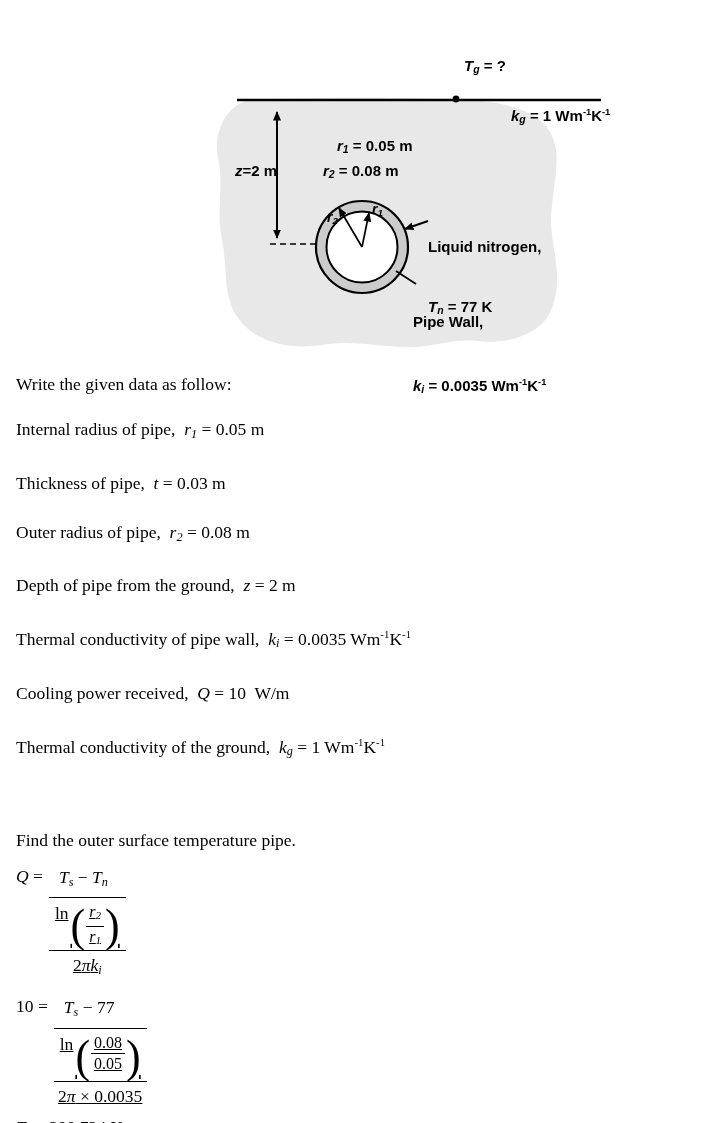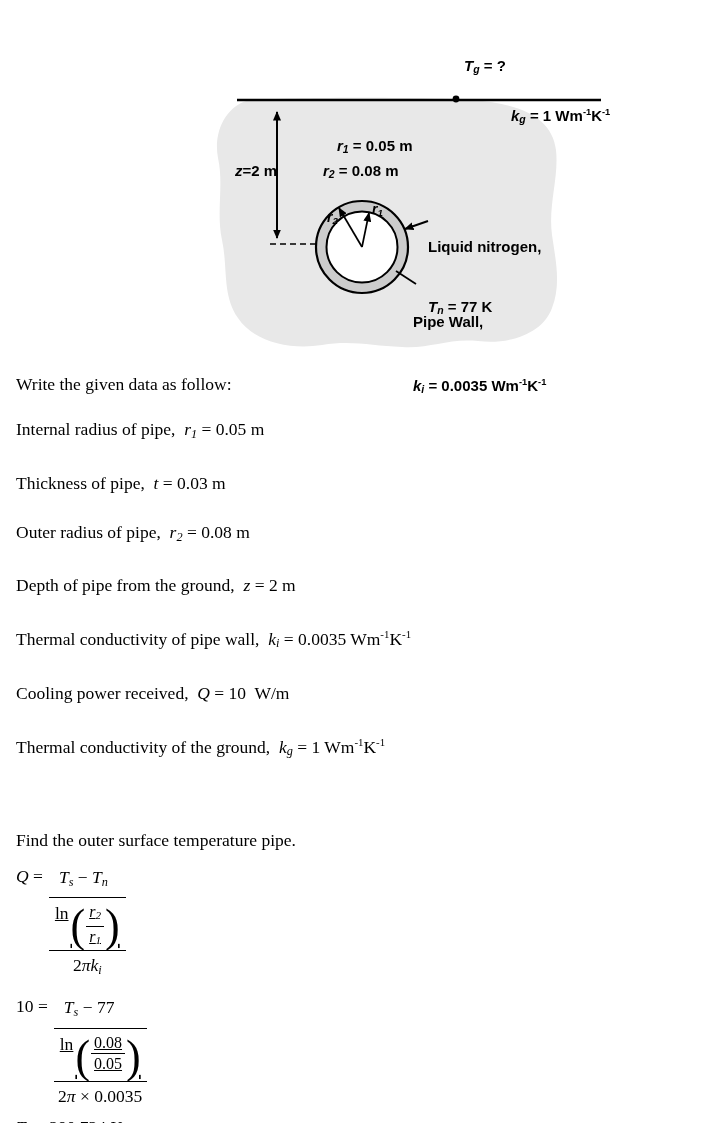--- a/index.html
+++ b/index.html
@@ -34,21 +34,21 @@
   .find  { margin-top:64px; line-height:21px; }
 
   
   .eq { display:flex; align-items:flex-start; margin-top:13px; }
   .eq-lhs { line-height:24px; margin-right:6px; white-space:pre; }
   .frac { display:inline-flex; flex-direction:column; }
   .main-num { text-align:left; padding:0 10px 3px; line-height:26px; border-bottom:1.4px solid #000; }
   .main-den { display:flex; justify-content:center; padding-top:4px; }
   .ln-row { display:flex; align-items:flex-start; justify-content:center; padding:1px 6px 1px; border-bottom:1.4px solid #000;text-decoration:underline; }
   .ln-label { margin-right:2px; }
-  .inner-bottom { text-align:center; padding-top:3px; line-height:22px; }
+  .inner-bottom { text-align:center; padding-top:3px; line-height:22px;text-decoration:underline; }
   .bigparen { display:inline-block; font-size:44px; line-height:46px; font-weight:normal; transform:scaleY(1.05); }
   .mini { font-size:16px; margin:0 1px; }
   .mini .mnum { text-align:center; padding:0 3px 1px; line-height:18px; border-bottom:1.3px solid #000; }
   .mini .mden { text-align:center; padding:1px 3px 0; line-height:18px; }
   .result { margin-top:9px; line-height:22px; }
 </style>
 </head>
 <body>
 
 <div class="page">

